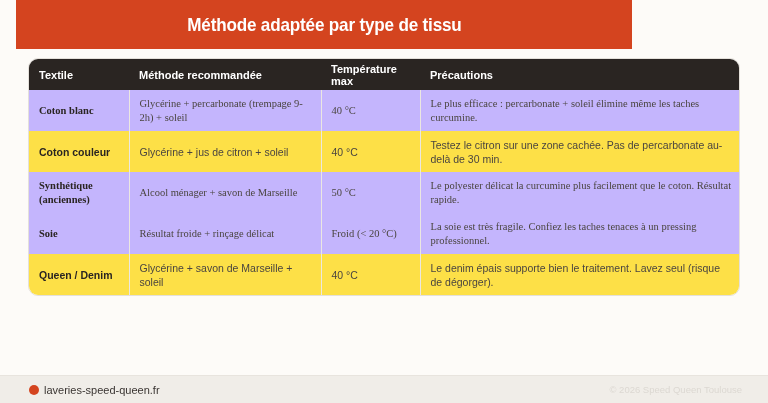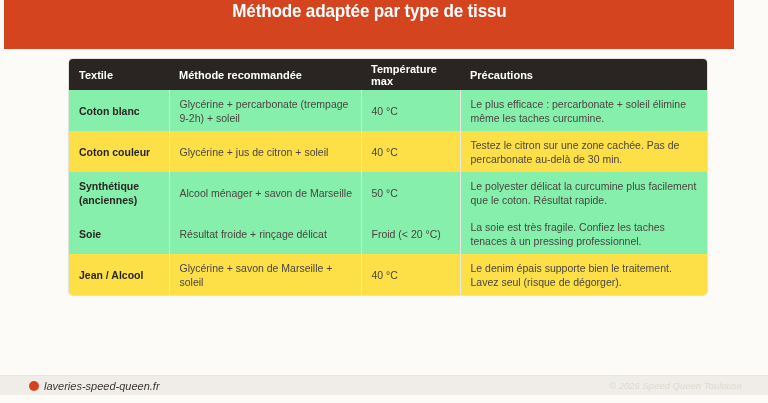--- a/index.html
+++ b/index.html
@@ -4,59 +4,57 @@
   <style>
     * { box-sizing: border-box; margin: 0; padding: 0; }
     html, body { width: 768px; height: 403px; overflow: hidden; }
     body {
       background: #fdfbf8;
       font-family: "Liberation Sans", sans-serif;
       color: #2a2522;
       position: relative;
     }
     .title-bar {
-      position: absolute; left: 4px; top: 0; width: 730px; height: 49px;
+      position: absolute; left: 16px; top: 0; width: 616px; height: 49px;
       background: #d4441f;
-      display: flex; align-items: flex-start; justify-content: center;
+      display: flex; align-items: center; justify-content: center;
     }
     .title-bar h1 {
       color: #ffffff; font-size: 19px; font-weight: bold; letter-spacing: -0.2px;
       transform: scaleX(0.9);
     }
     .table-wrap {
-      position: absolute; left: 28px; top: 58px; width: 640px;
-      border: 1px solid #e4e0da; border-radius: 5px; overflow: hidden;
+      position: absolute; left: 28px; top: 58px; width: 712px;
+      border: 1px solid #e4e0da; border-radius: 10px; overflow: hidden;
       background: #ffffff;
-      margin-left: 40px;
     }
     table { width: 100%; border-collapse: collapse; table-layout: fixed; }
     thead tr { background: #2a2522; height: 31px; }
     th {
       color: #ffffff; font-size: 11px; font-weight: bold; text-align: left;
       padding: 0 0 0 10px; vertical-align: middle;
     }
     tbody tr { height: 41px; }
-    tbody tr.odd { background: #86efac; }
+    tbody tr.odd { background: #c4b5fd; font-family: Liberation Serif, serif; }
     tbody tr.even { background: #fde047; }
     td {
       font-size: 10.5px; line-height: 14px; vertical-align: middle;
       padding: 5px 6px 5px 10px; color: #4a4540;
     }
     td + td { border-left: 1px solid #ebe7e1; }
     td.textile { font-weight: bold; color: #2a2522; }
     col.c1 { width: 100px; }
     col.c2 { width: 192px; }
     col.c3 { width: 99px; }
     col.c4 { width: auto; }
     .footer {
-      position: absolute; left: 0; top: 375px; width: 768px; height: 20px;
+      position: absolute; left: 0; top: 375px; width: 768px; height: 28px;
       background: #f0ede8; border-top: 1px solid #e8e4de;
       display: flex; align-items: center; justify-content: space-between;
       padding: 0 26px 0 29px;
-      font-style: italic;
     }
     .brand { display: flex; align-items: center; gap: 5px; }
     .dot { width: 10px; height: 10px; border-radius: 50%; background: #d4441f; }
     .brand-text { font-size: 11px; color: #3a3532; }
     .copyright { font-size: 9.5px; color: #dcd8d2; }
   </style>
 </head>
 <body>
 
 <div class="title-bar">
@@ -98,21 +96,21 @@
         <td>50 °C</td>
         <td>Le polyester délicat la curcumine plus facilement que le coton. Résultat rapide.</td>
       </tr>
       <tr class="odd">
         <td class="textile">Soie</td>
         <td>Résultat froide + rinçage délicat</td>
         <td>Froid (&lt; 20 °C)</td>
         <td>La soie est très fragile. Confiez les taches tenaces à un pressing professionnel.</td>
       </tr>
       <tr class="even">
-        <td class="textile">Jean / Alcool</td>
+        <td class="textile">Queen / Denim</td>
         <td>Glycérine + savon de Marseille + soleil</td>
         <td>40 °C</td>
         <td>Le denim épais supporte bien le traitement. Lavez seul (risque de dégorger).</td>
       </tr>
     </tbody>
   </table>
 </div>
 
 <div class="footer">
   <div class="brand">

